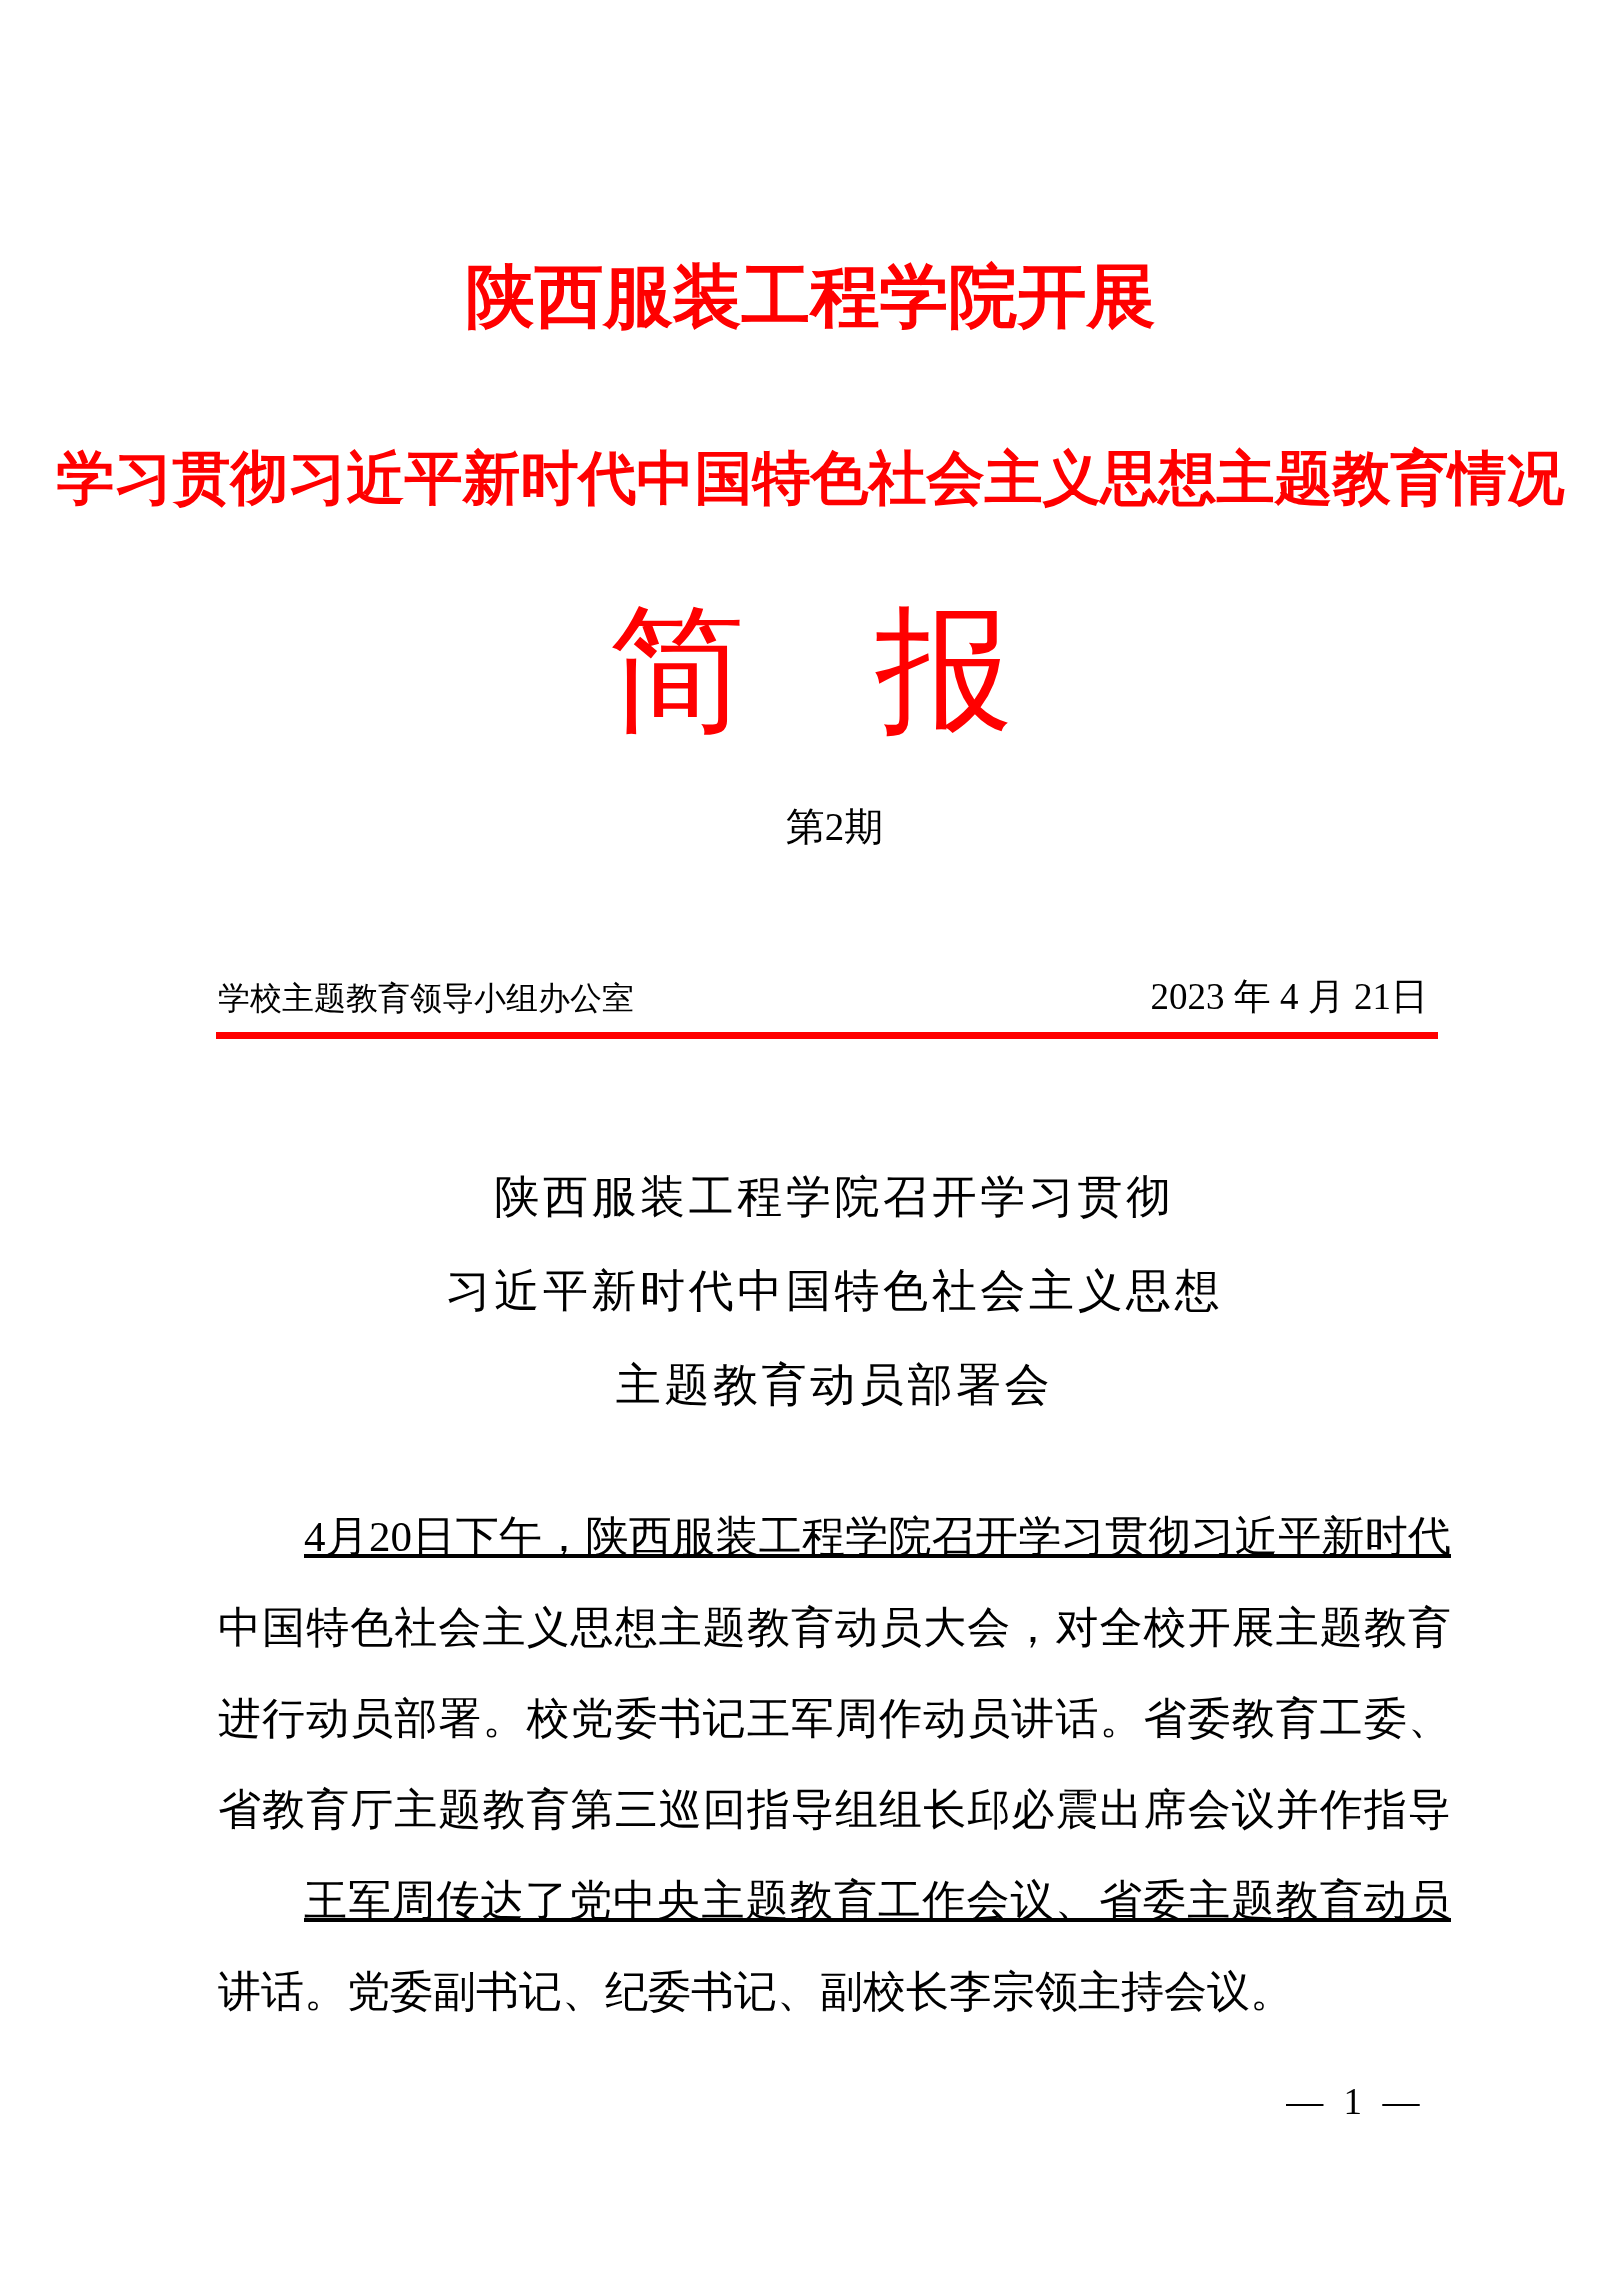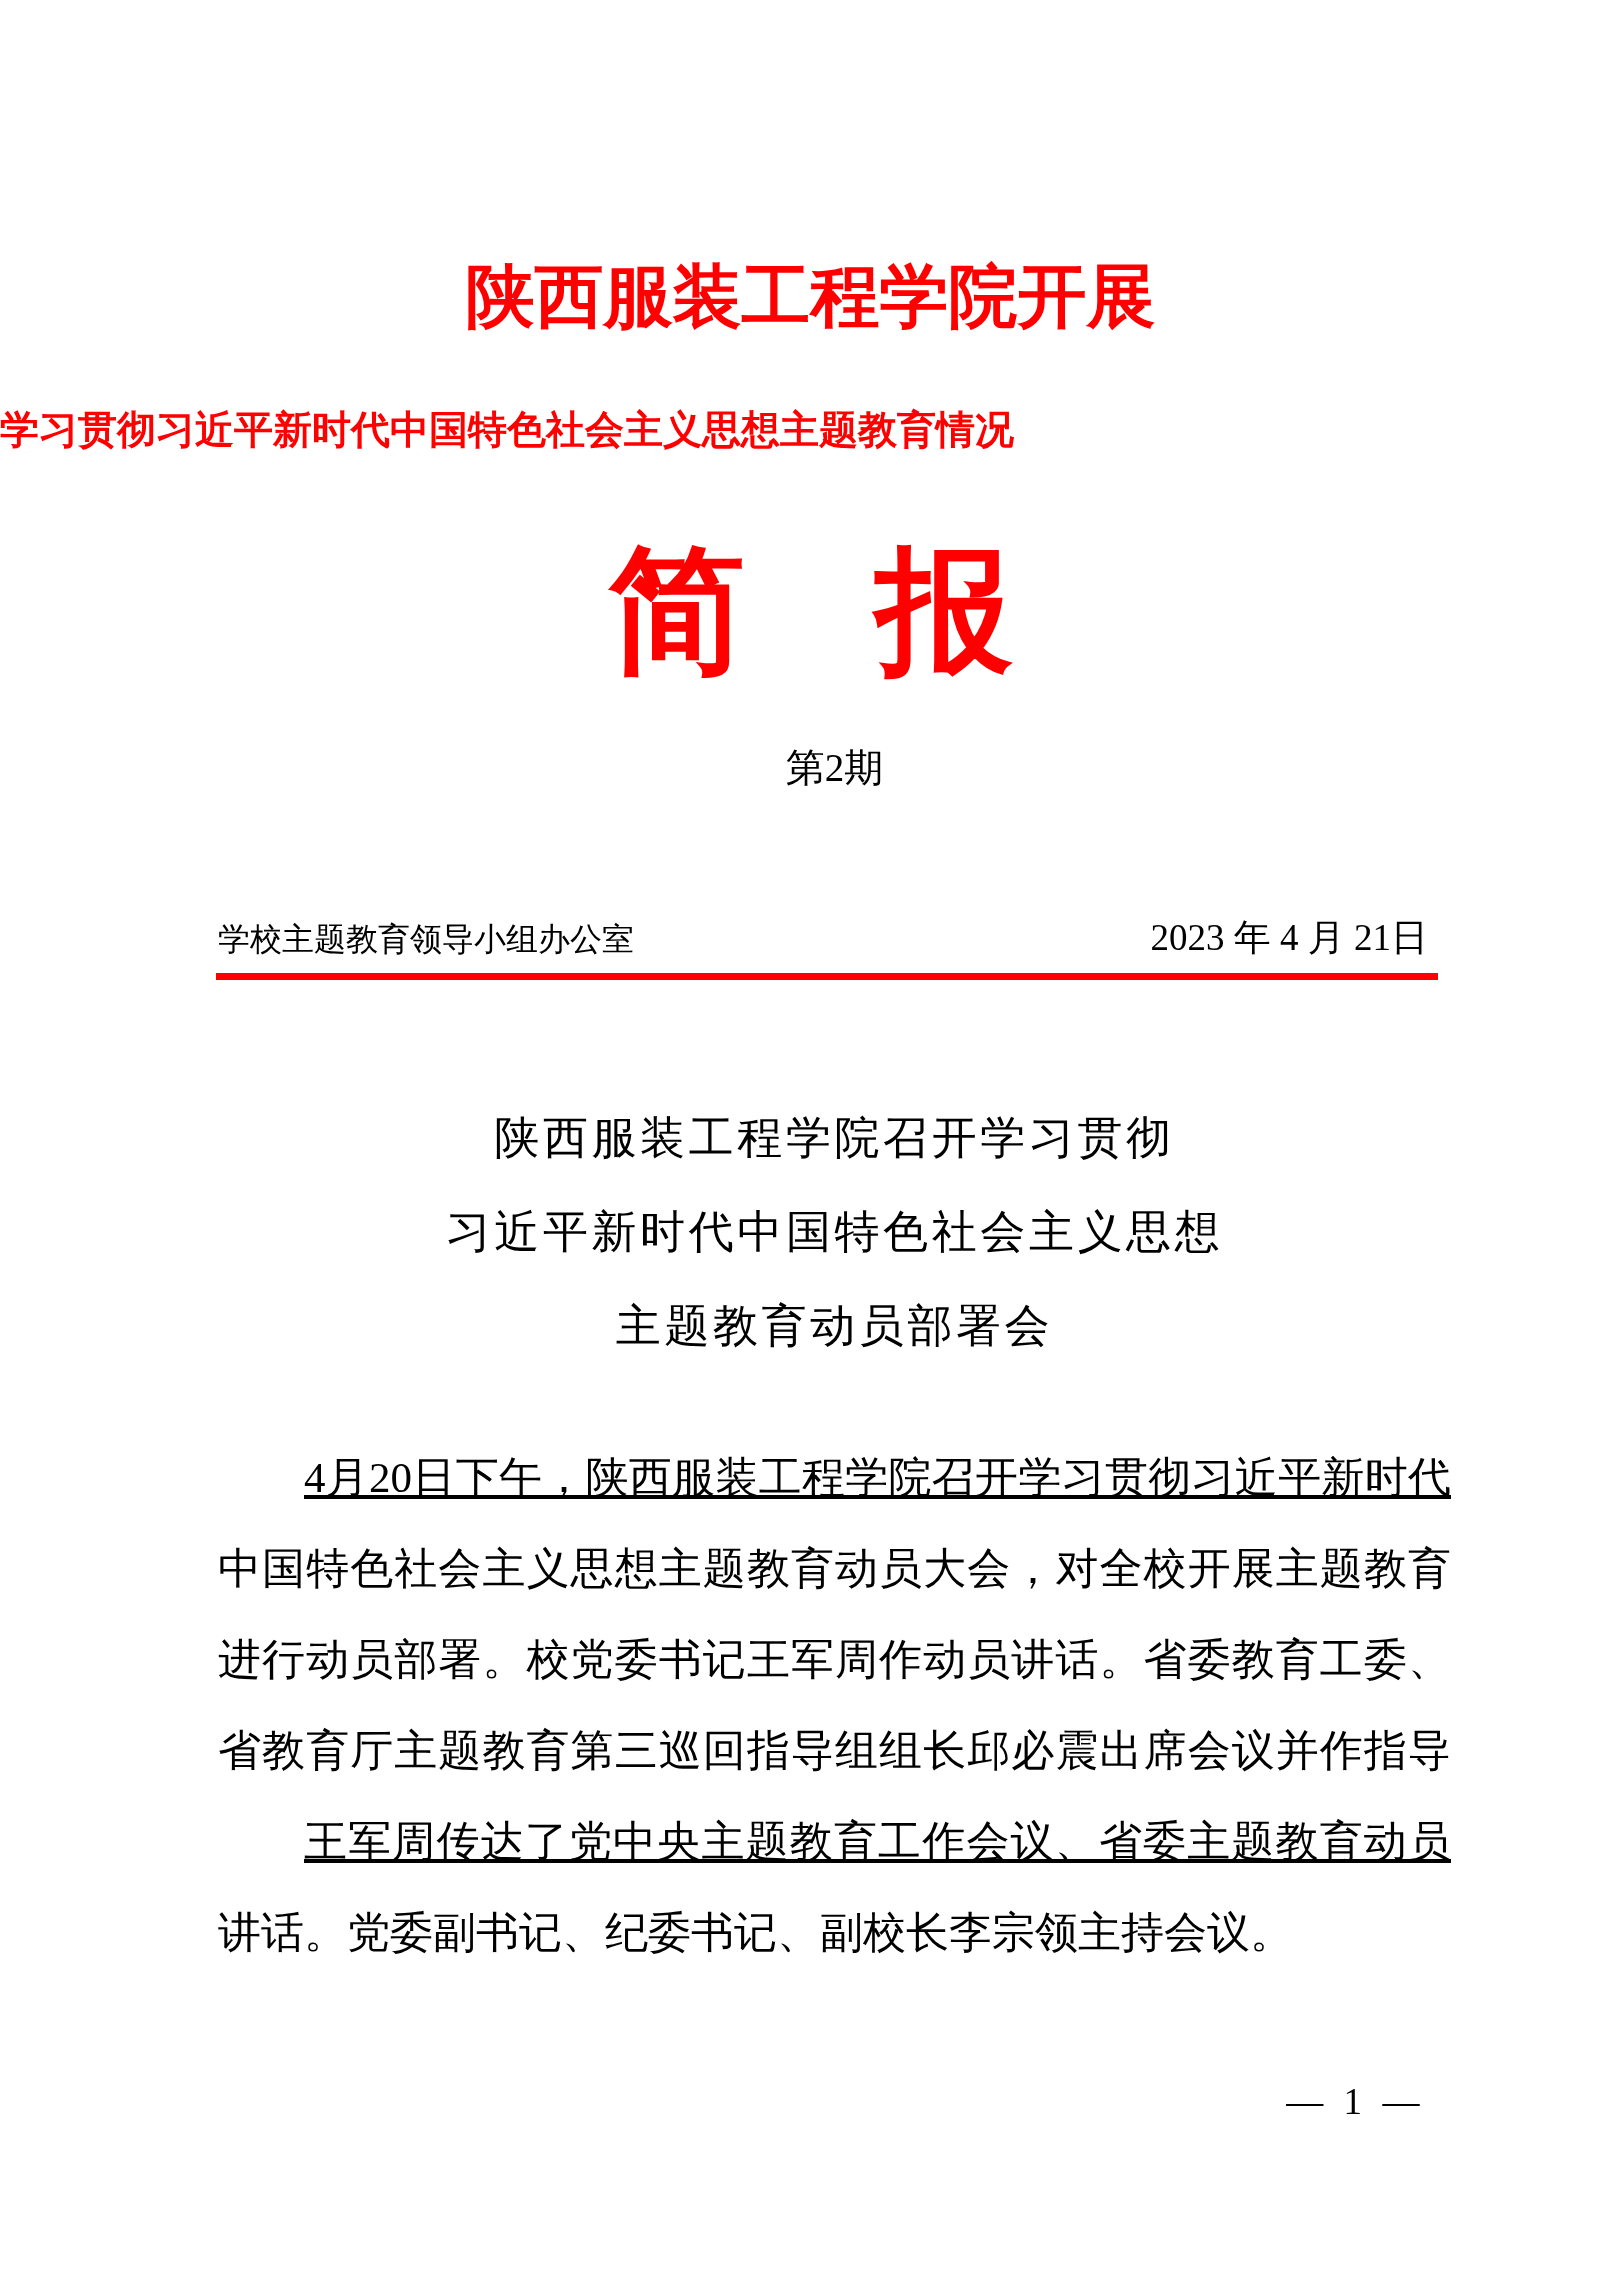--- a/index.html
+++ b/index.html
@@ -16,32 +16,32 @@
   }
   
   .mast-line1 {
     margin-top:263px;
     text-align:center;
     font-size:69px; line-height:1;
     font-weight:600;
     color:var(--accent-red,#ff0000);
   }
   .mast-line2 {
-    margin-top:78px;
-    text-align:left;
-    font-size:39px; line-height:1;
+    margin-top:118px;
+    text-align:center;
+    font-size:58px; line-height:1;
     font-weight:600;
     color:var(--accent-red,#ff0000);
     white-space:nowrap;
   }
   .bulletin-title {
     margin-top:95px;
     text-align:center;
     font-size:137px; line-height:1;
-    font-weight:700;
+    font-weight:400;
     color:var(--accent-red,#ff0000);
     letter-spacing:0.95em;
     text-indent:0.95em; 
     white-space:nowrap;
   }
   .issue-no {
     margin-top:67px;
     margin-left:218px; width:1233px;
     text-align:center;
     font-size:39px; line-height:1;

